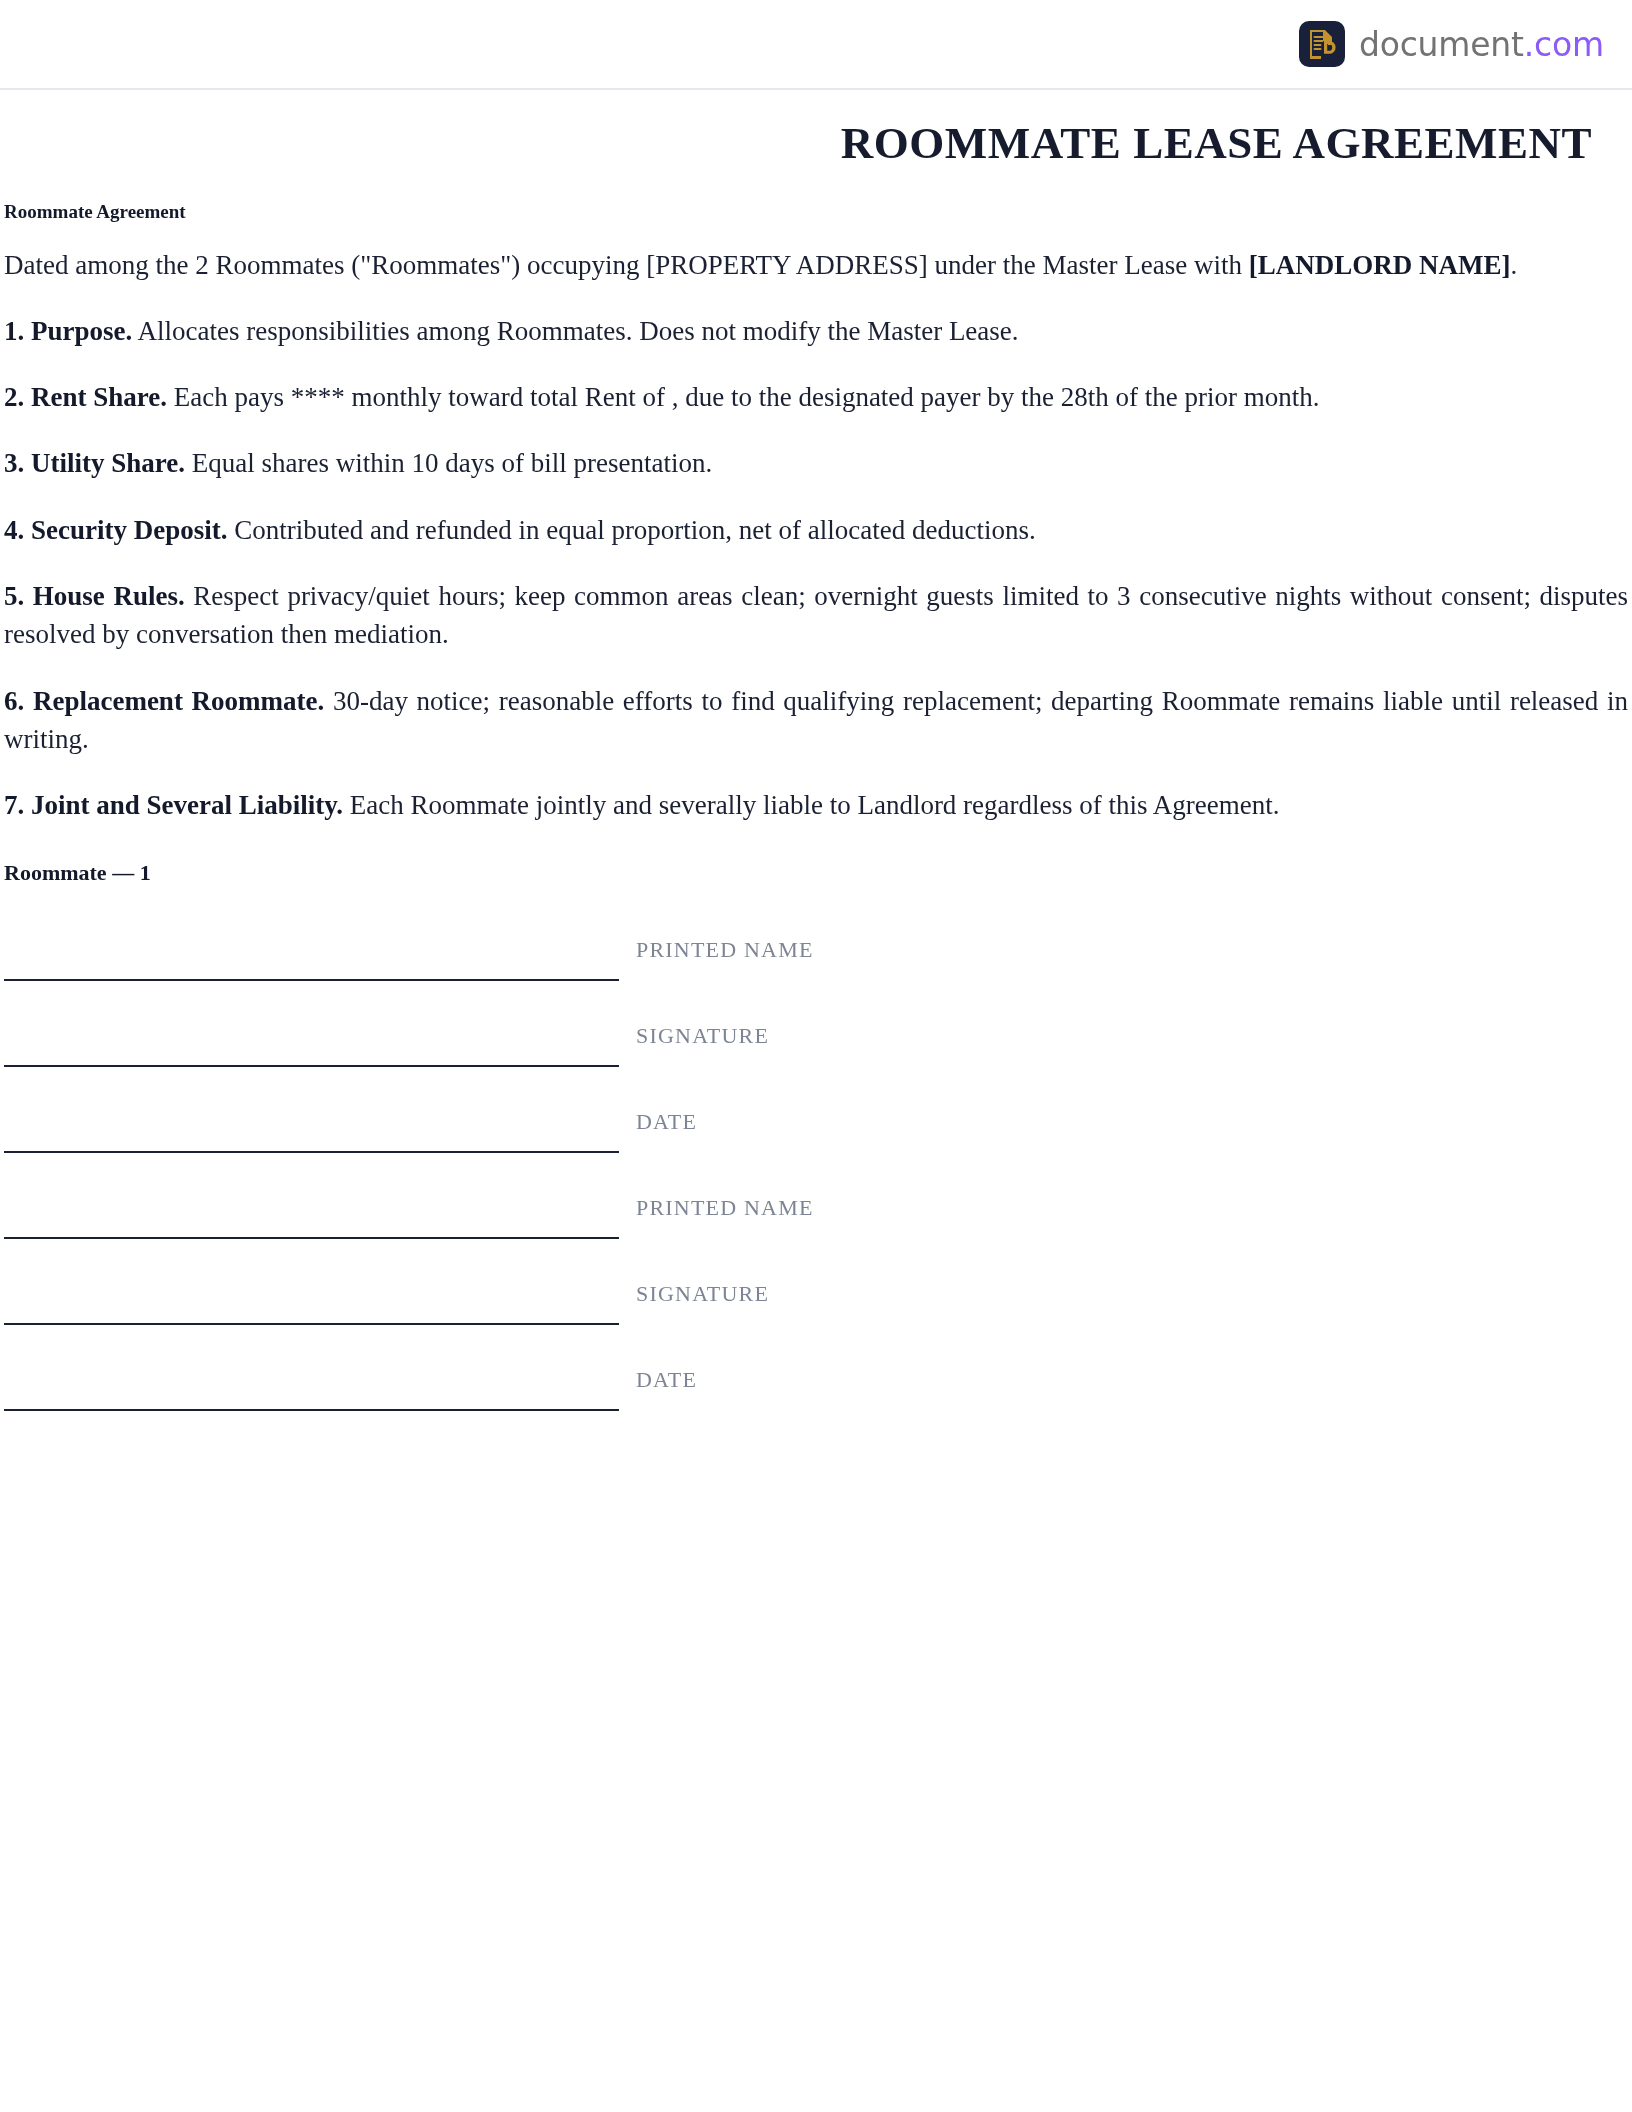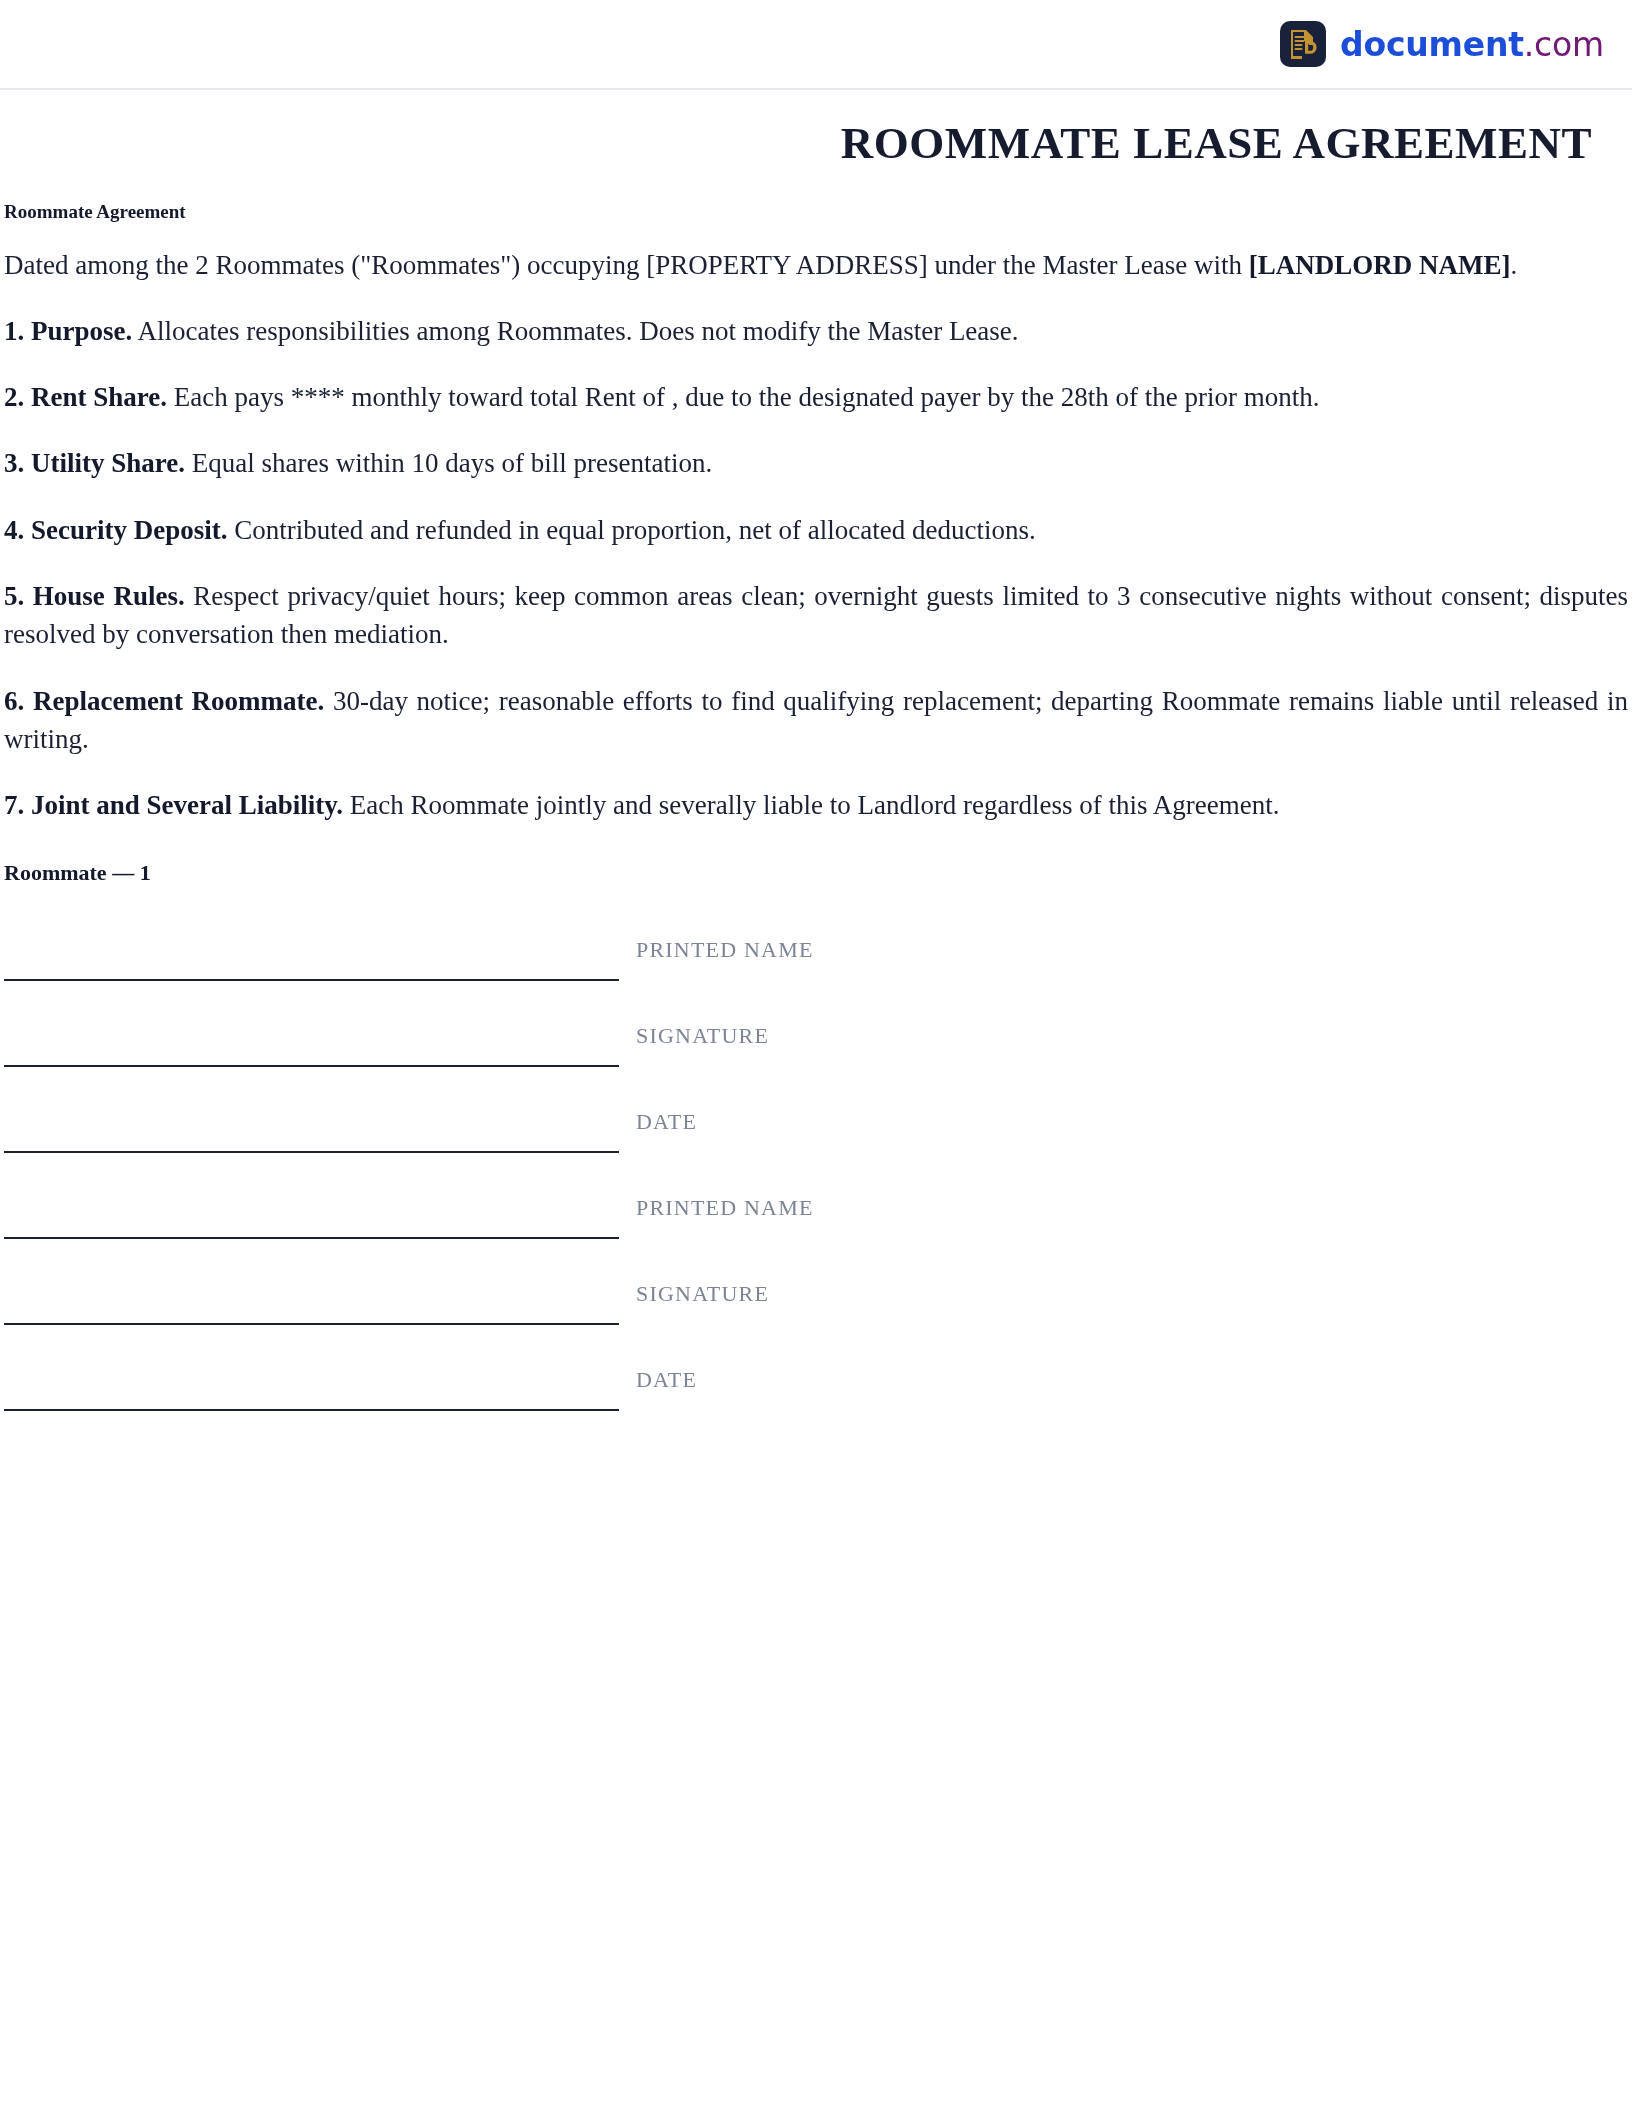--- a/index.html
+++ b/index.html
@@ -48,22 +48,22 @@
     flex: 0 0 auto;
   }
   .brand-icon svg { display: block; }
   .brand-text {
     font-family: "DejaVu Sans", "Liberation Sans", sans-serif;
     font-size: 33px;
     letter-spacing: -0.2px;
     line-height: 1;
     white-space: nowrap;
   }
-  .brand-text .b-main { color: #1d4ed8; font-weight: bold; }
-  .brand-text .b-tld { color: #701a75; }
+  .brand-text .b-main { color: #737373; }
+  .brand-text .b-tld { color: #8b5cf6; }
 
   
   .doc-title {
     text-align: right;
     font-size: 45px;
     font-weight: bold;
     letter-spacing: 0.5px;
     color: #161c2e;
     margin: 28px 0 0 0;
     padding: 0 40px;

